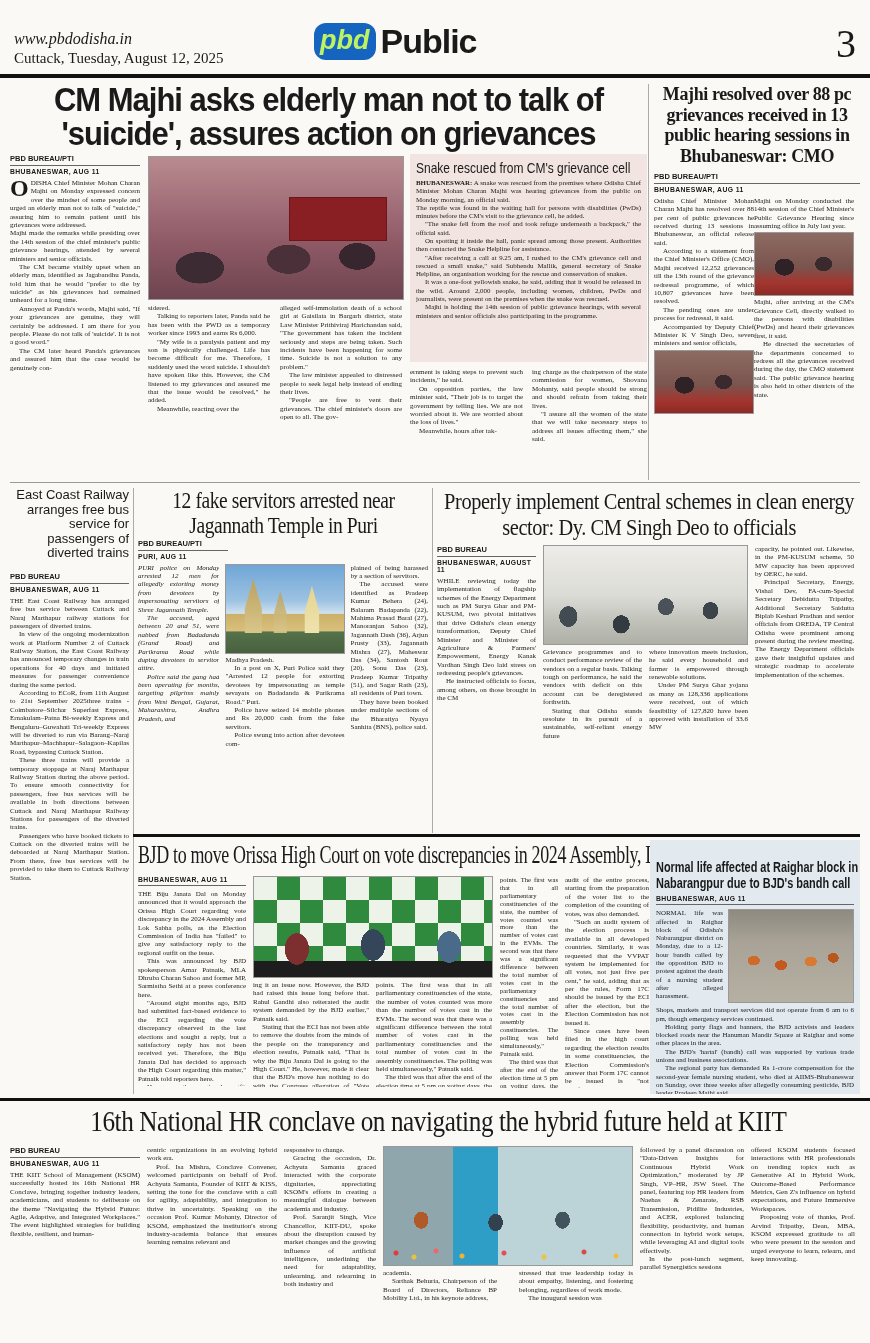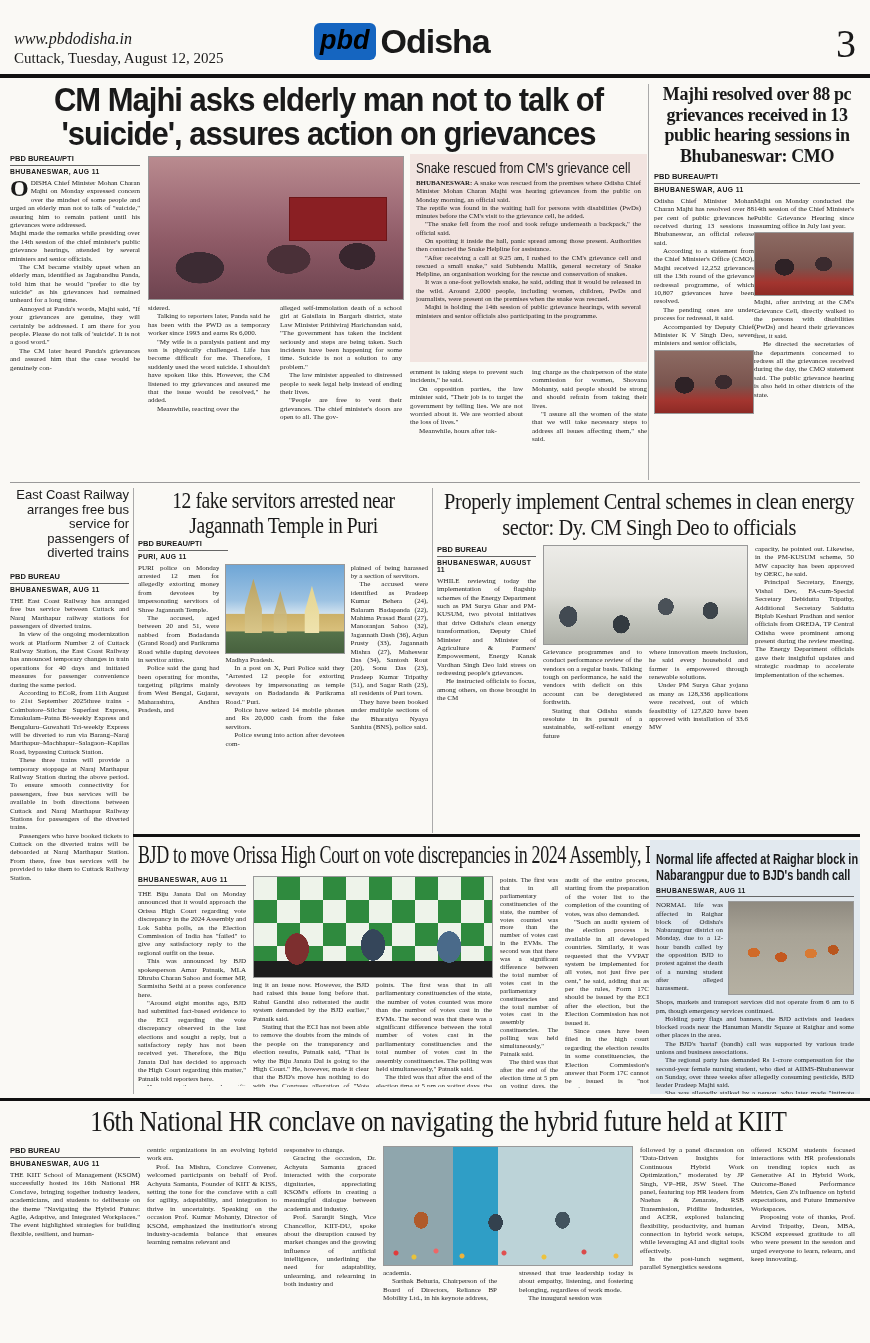--- a/index.html
+++ b/index.html
@@ -4,22 +4,22 @@
 <style>
   html,body{margin:0;padding:0;background:#888;}
   .page{position:relative;width:870px;height:1343px;background:#faf9f5;overflow:hidden;
         font-family:"Liberation Serif",serif;color:#1a1a1a;margin:0 auto;}
   
   .header{position:absolute;left:14px;right:14px;top:20px;height:52px;}
   .h-left{position:absolute;left:0;top:10px;}
   .h-url{font-style:italic;font-size:16px;}
   .h-date{font-size:15px;margin-top:2px;}
   .h-center{position:absolute;left:300px;top:2px;display:flex;align-items:center;gap:4px;}
-  .logo-box{background:#1565c0;color:#000000;font-family:"Liberation Sans",sans-serif;
-            font-weight:bold;font-style:italic;font-size:27px;padding:2px 7px 4px 6px;border-radius:6px;}
+  .logo-box{background:#1565c0;color:#bef264;font-family:"Liberation Sans",sans-serif;
+            font-weight:bold;font-style:italic;font-size:27px;padding:2px 7px 4px 6px;border-radius:12px;}
   .logo-text{font-family:"Liberation Sans",sans-serif;font-weight:bold;font-size:34px;letter-spacing:-1px;}
   .h-right{position:absolute;right:0;top:6px;display:flex;align-items:flex-end;gap:10px;}
   .mast{position:relative;font-family:"Liberation Sans",sans-serif;font-weight:bold;
         font-size:20px;letter-spacing:-.5px;padding-top:10px;white-space:nowrap;}
   .mast-the{position:absolute;top:0;left:2px;background:#d22b27;color:#fff;font-size:8px;
             font-weight:bold;padding:0 2px;letter-spacing:0;}
   .mast-political{color:#111;}
   .mast-div{display:inline-block;width:3px;height:14px;background:#d22b27;margin:0 1px;}
   .mast-business{color:#1565c0;}
   .mast-daily{color:#9a9a9a;font-weight:normal;margin-left:3px;}
@@ -71,21 +71,21 @@
        radial-gradient(ellipse 14px 12px at 70% 50%,#3a2a2e 0 60%,transparent 61%),
        linear-gradient(180deg,#8d6b63 0%,#7a544e 55%,#a3352f 80%,#8d2a25 100%);}
   
   .rail{position:absolute;left:10px;top:488px;width:119px;height:606px;overflow:hidden;}
   .rail-headline{font-family:"Liberation Sans",sans-serif;font-size:13px;line-height:1.12;
                  text-align:right;margin-bottom:11px;}
   
   .serv{position:absolute;left:138px;top:488px;width:290px;height:344px;overflow:hidden;}
   .serv-headline{font-size:23px;line-height:1.1;text-align:center;letter-spacing:-.5px;}
   .serv-body{display:flex;gap:6px;margin-top:3px;}
-  .serv-c1{width:82px;}
+  .serv-c1{width:82px;font-style:italic;}
   .serv-mid{width:120px;}
   .serv-c3{width:78px;}
   .photo-temple{height:88px;margin-bottom:2px;
      background:linear-gradient(180deg,#6fa6d6 0%,#9cc2e2 40%,#cfe1ef 55%,#cbb068 56%,#d9c07c 75%,#55724a 76%,#47613e 100%);}
   .photo-temple .spire{position:absolute;bottom:22%;width:26%;height:62%;
      background:linear-gradient(180deg,#b9a262 0%,#d9c689 100%);
      clip-path:polygon(50% 0,78% 55%,78% 100%,22% 100%,22% 55%);}
   .photo-temple .spire.s2{left:36%;height:48%;width:20%;opacity:.9;}
   .photo-temple .spire.s3{left:62%;height:54%;width:22%;background:linear-gradient(180deg,#e4d490 0%,#efe3ae 100%);}
   .photo-temple .spire.s1{left:10%;}
@@ -116,21 +116,21 @@
   .bjd-c4{width:84px;}
   .photo-bjd{height:100px;margin-bottom:3px;
      background:radial-gradient(ellipse 20px 26px at 18% 72%,#7d2f2f 0 60%,transparent 61%),
        radial-gradient(ellipse 20px 26px at 50% 68%,#35465a 0 60%,transparent 61%),
        radial-gradient(ellipse 20px 26px at 82% 70%,#4a6a8a 0 60%,transparent 61%),
        linear-gradient(0deg,#1d1d1d 0 16%,transparent 16%),
        repeating-conic-gradient(#2f8a3e 0 25%,#eef3ea 0 50%);
      background-size:auto,auto,auto,auto,46px 46px;}
   
   .bandh{position:absolute;left:650px;top:840px;width:210px;height:254px;
-         background:#e2e9ef;padding:12px 6px;box-sizing:border-box;overflow:hidden;}
+         background:#e2e9ef;padding:20px 6px;box-sizing:border-box;overflow:hidden;}
   .bandh-headline{font-family:"Liberation Sans",sans-serif;font-weight:bold;font-size:14px;
                   line-height:1.12;white-space:nowrap;text-align:left;}
   .bandh-top{display:flex;gap:5px;margin-top:3px;}
   .bandh-top .news{width:68px;}
   .photo-bandh{width:124px;height:92px;flex:none;
      background:radial-gradient(ellipse 10px 8px at 20% 55%,#d06a28 0 60%,transparent 61%),
        radial-gradient(ellipse 10px 8px at 42% 60%,#c4581f 0 60%,transparent 61%),
        radial-gradient(ellipse 10px 8px at 66% 56%,#d97a33 0 60%,transparent 61%),
        radial-gradient(ellipse 9px 8px at 84% 52%,#b9561e 0 60%,transparent 61%),
        linear-gradient(180deg,#8f8a80 0%,#a8a396 35%,#b5b0a2 100%);}
@@ -167,21 +167,21 @@
 
 <div class="page">
 
   <div class="header">
     <div class="h-left">
       <div class="h-url">www.pbdodisha.in</div>
       <div class="h-date">Cuttack, Tuesday, August 12, 2025</div>
     </div>
     <div class="h-center">
       <span class="logo-box">pbd</span>
-      <span class="logo-text">Odisha</span>
+      <span class="logo-text">Public</span>
     </div>
     <div class="h-right">
       <div class="pageno">3</div>
     </div>
   </div>
   <div class="rule-black" style="top:74px"></div>
 
   <div class="cm">
     <div class="cm-headline">CM Majhi asks elderly man not to talk of 'suicide', assures action on grievances</div>
     <div class="cm-body">

